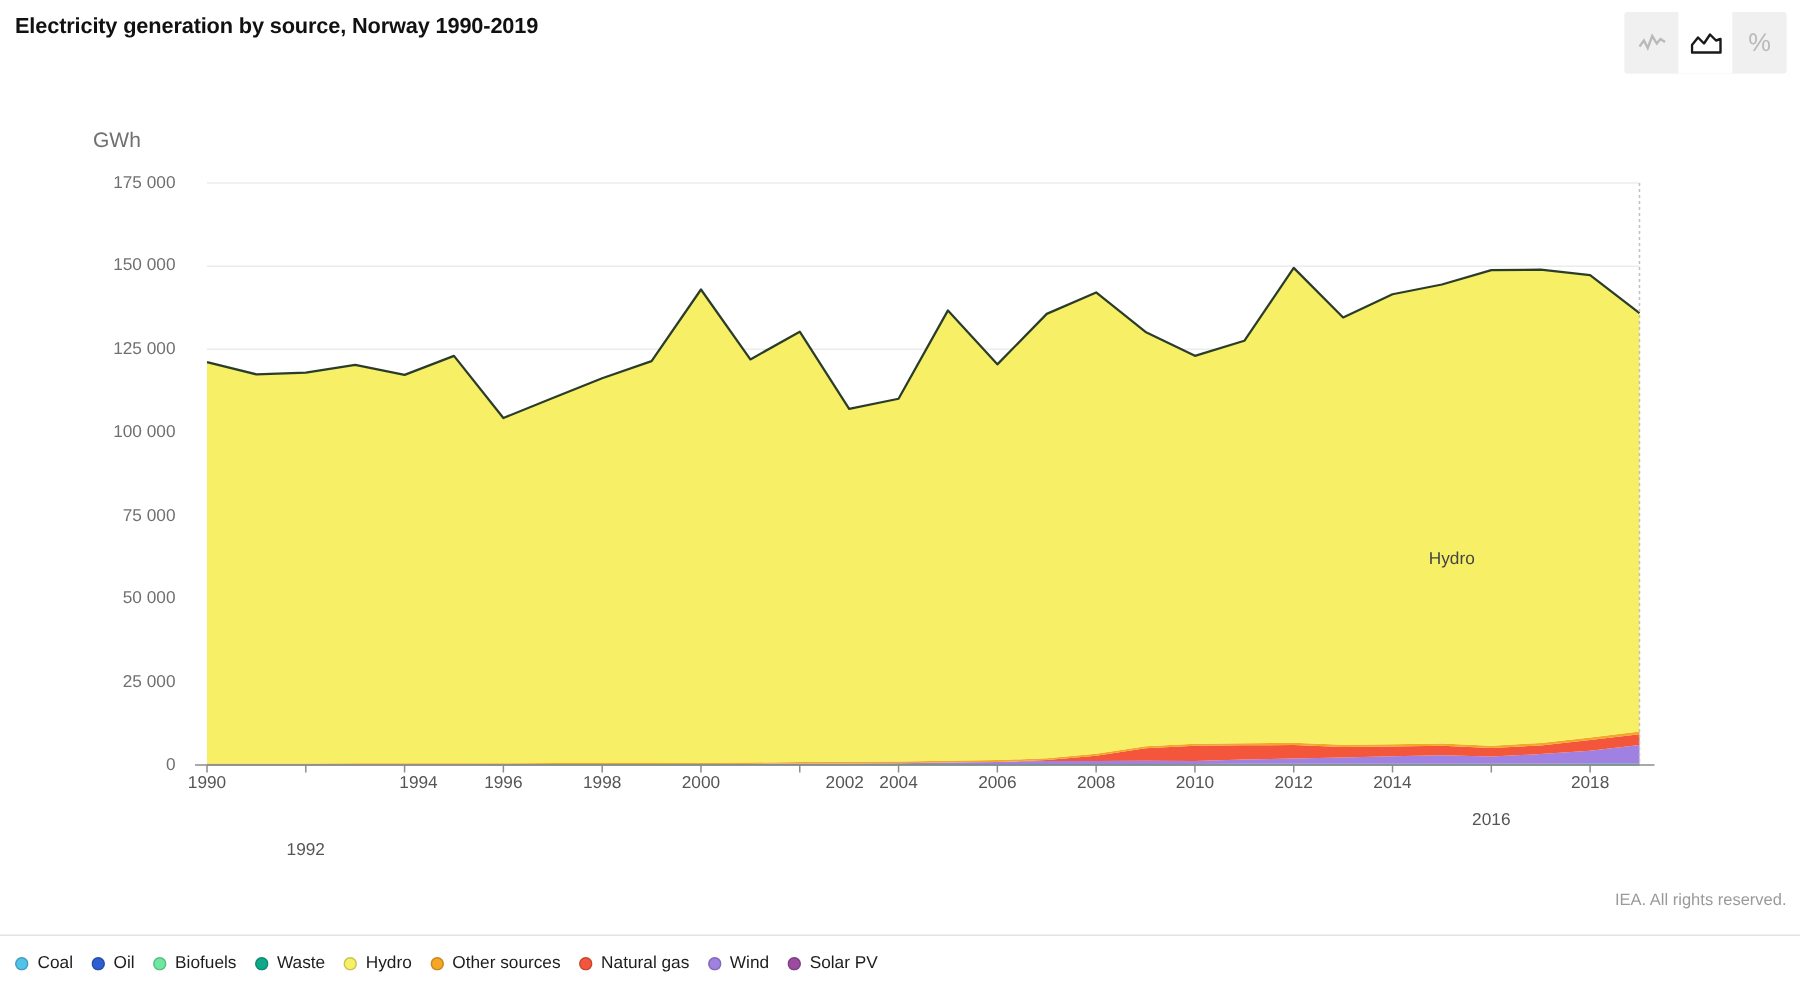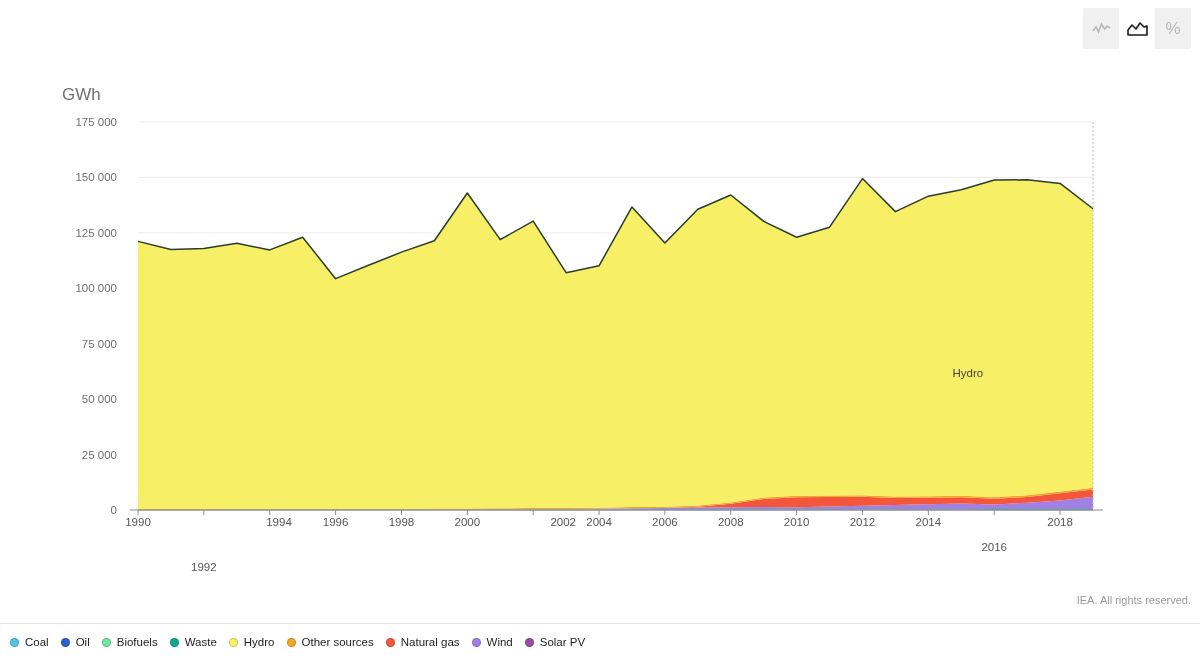--- a/index.html
+++ b/index.html
@@ -32,21 +32,21 @@
   .tool-btn.active { background: #ffffff; }
   .tool-btn svg { display: block; }
   .tool-btn .stroke-ic { stroke: #b9b9b9; fill: none; stroke-width: 1.6; }
   .tool-btn.active .stroke-ic { stroke: #1a1a1a; }
   .pct-glyph { font-size: 17px; color: #b9b9b9; font-family: "Liberation Sans", sans-serif; }
 
   
   .plot-wrap { position: absolute; left: 0; top: 56px; width: 1200px; height: 520px; }
   .y-axis-title {
     position: absolute; left: 62px; top: 29px;
-    font-size: 17px; color: #707070;
+    font-size: 14px; color: #707070;
   }
   .ytick {
     position: absolute; right: 1083px; width: 200px;
     text-align: right; font-size: 11.5px; color: #707070;
     transform: translateY(-50%);
   }
   .xtick {
     position: absolute; top: 460px;
     font-size: 11.5px; color: #555555;
     transform: translateX(-50%);
@@ -76,20 +76,21 @@
     border: 1px solid rgba(0,0,0,0.18);
   }
   .legend-label { font-size: 11.5px; color: #1d1d1d; white-space: nowrap; }
 </style>
 </head>
 <body>
 
 <div id="app">
 
   <div class="header">
+    <div class="chart-title">Electricity generation by source, Norway 1990-2019</div>
 
     <div class="toolbar">
       <button class="tool-btn" title="Line chart">
         <span>
           <svg width="19" height="13" viewBox="0 0 19 13">
             <polyline class="stroke-ic" points="1,9 4,5 6.5,10 9.5,2 12.5,7 15,4 18,6"></polyline>
           </svg>
         </span>
       </button>
       <button class="tool-btn active" title="Area chart">

